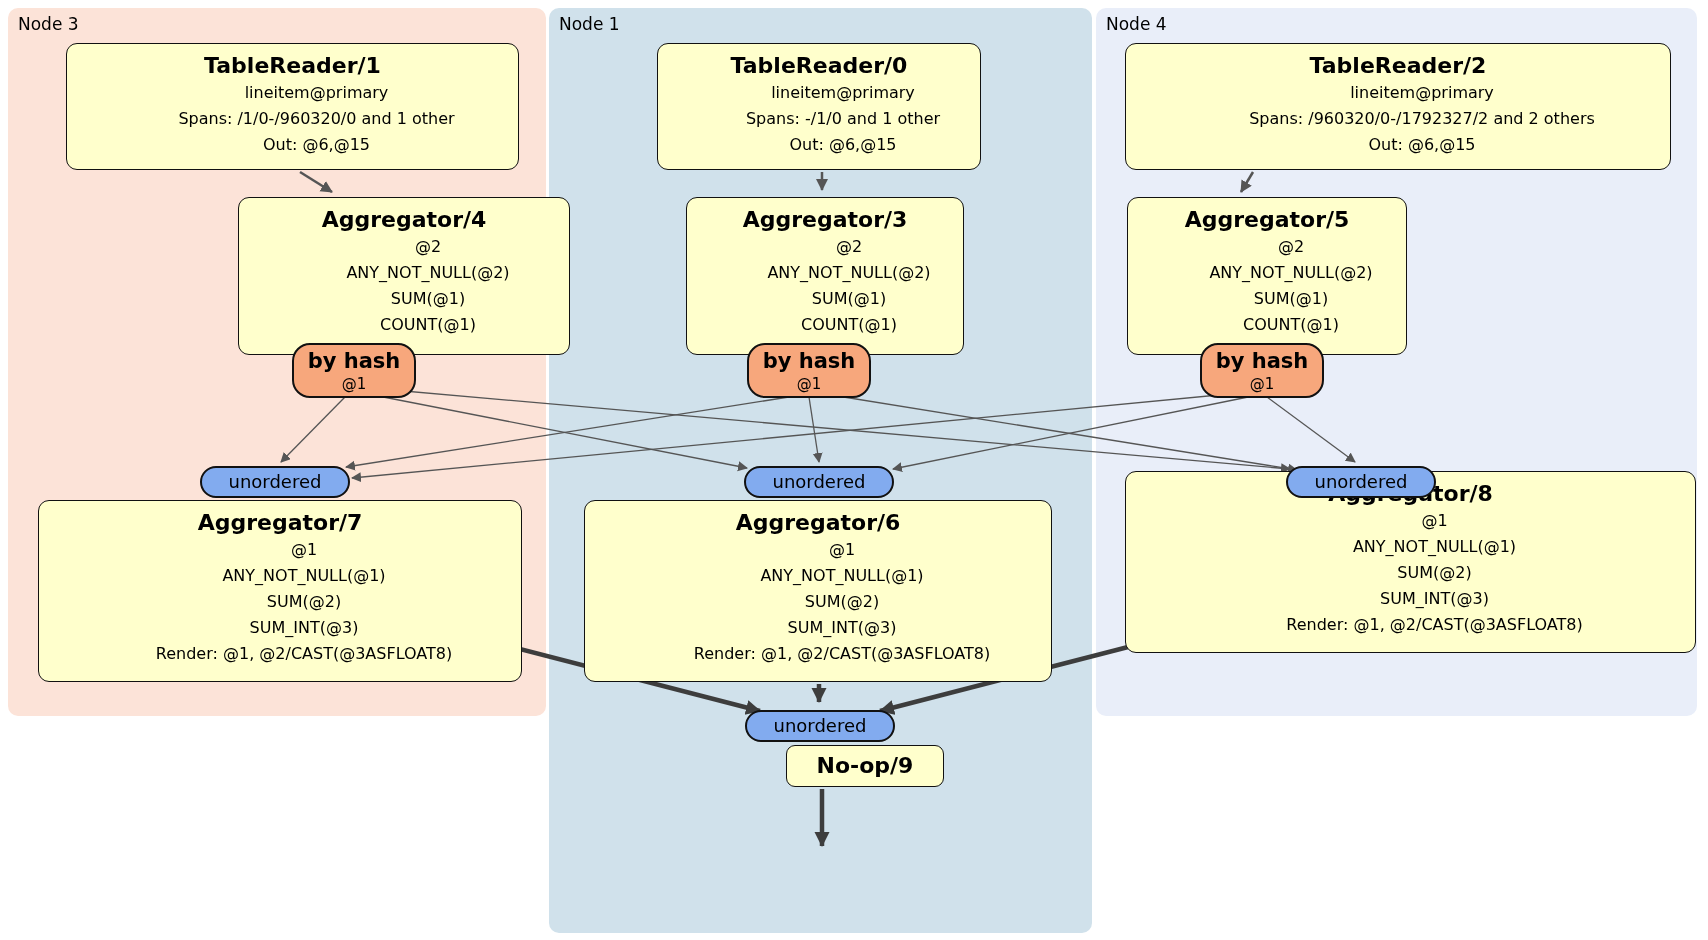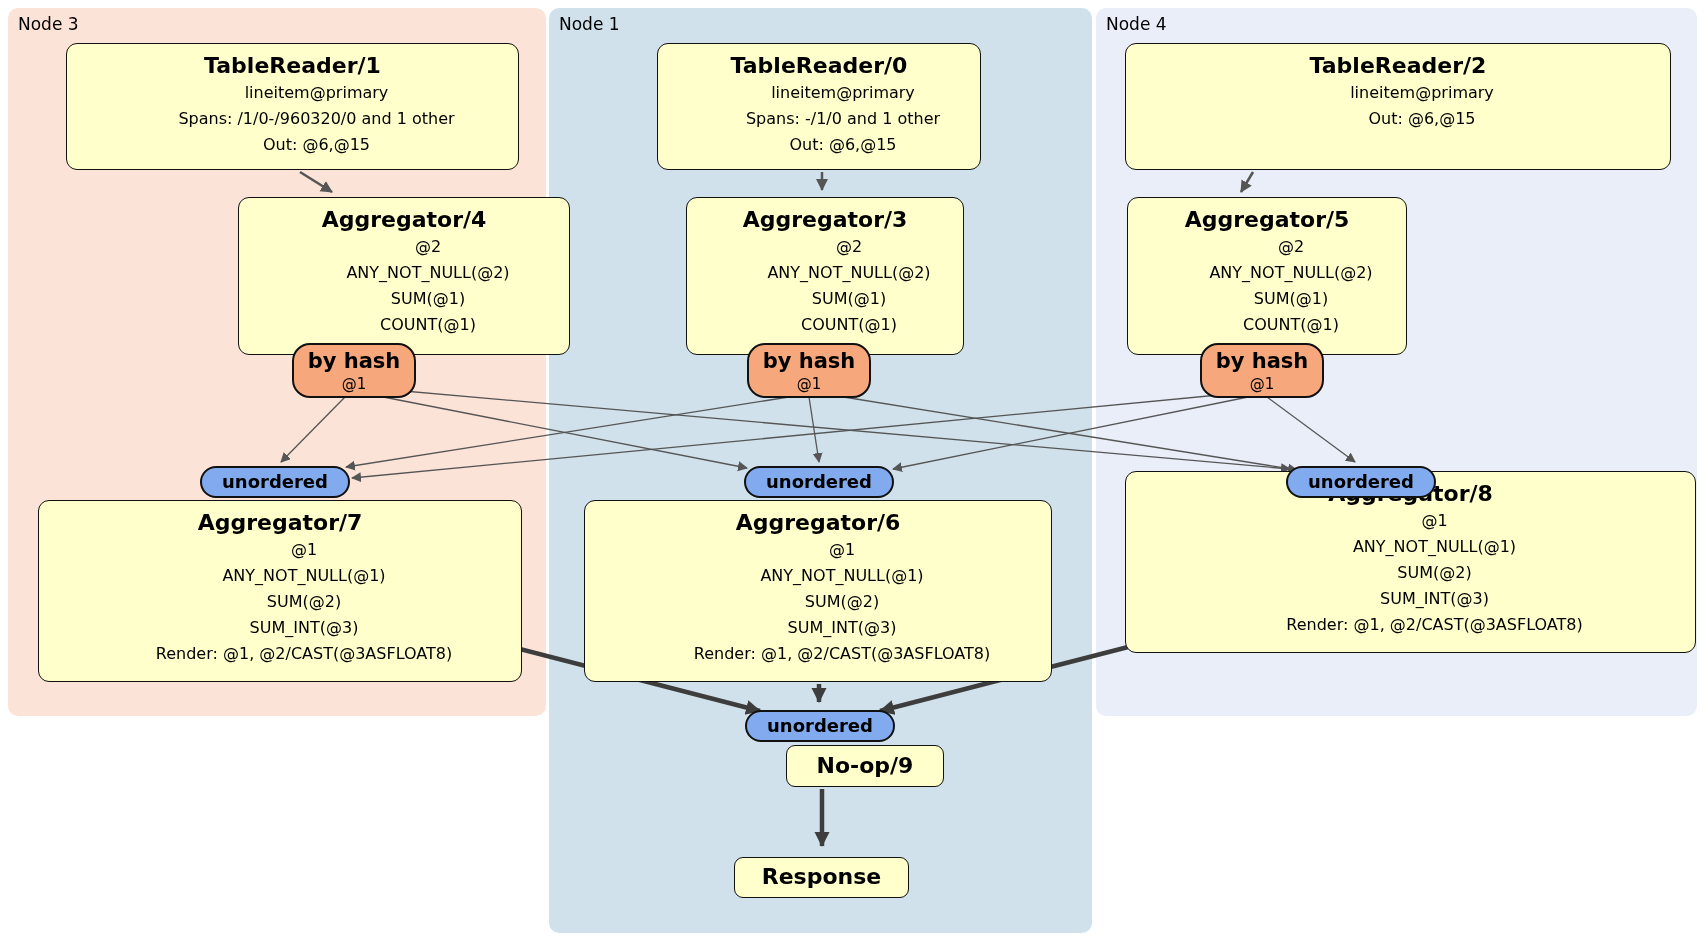--- a/index.html
+++ b/index.html
@@ -36,21 +36,21 @@
     text-align:center;padding-top:3px;
   }
   .hash-badge .hb-label{font-size:21px;font-weight:700;line-height:26px;}
   .hash-badge .hb-key{font-size:15px;line-height:20px;}
   .hash1{left:292px;top:343px;}
   .hash2{left:747px;top:343px;}
   .hash3{left:1200px;top:343px;}
   .pill{
     position:absolute;z-index:3;width:150px;height:32px;box-sizing:border-box;
     background:var(--stream-badge-fill,#82abef);border:2px solid #111;border-radius:16px;
-    text-align:center;font-size:18px;font-weight:700;line-height:28px;
+    text-align:center;font-size:18px;font-weight:400;line-height:28px;
   }
   .pill1{left:200px;top:466px;}
   .pill2{left:744px;top:466px;}
   .pill3{left:1286px;top:466px;}
   .pill-final{left:745px;top:710px;}
   .noop{
     left:743px;top:745px;width:158px;height:42px;border-radius:9px;padding-top:0;margin-left:43px;
   }
   .noop .box-title{line-height:40px;font-size:22px;}
   .response{
@@ -162,20 +162,21 @@
     <div class="box-line">@1</div>
     <div class="box-line">ANY_NOT_NULL(@1)</div>
     <div class="box-line">SUM(@2)</div>
     <div class="box-line">SUM_INT(@3)</div>
     <div class="box-line">Render: @1, @2/CAST(@3ASFLOAT8)</div>
   </div>
 
   <div class="box tr2">
     <div class="box-title">TableReader/2</div>
     <div class="box-line">lineitem@primary</div>
+    <div class="box-line">Spans: /960320/0-/1792327/2 and 2 others</div>
     <div class="box-line">Out: @6,@15</div>
   </div>
   <div class="box agg5">
     <div class="box-title">Aggregator/5</div>
     <div class="box-line">@2</div>
     <div class="box-line">ANY_NOT_NULL(@2)</div>
     <div class="box-line">SUM(@1)</div>
     <div class="box-line">COUNT(@1)</div>
   </div>
   <div class="hash-badge hash3">
@@ -189,17 +190,14 @@
     <div class="box-line">ANY_NOT_NULL(@1)</div>
     <div class="box-line">SUM(@2)</div>
     <div class="box-line">SUM_INT(@3)</div>
     <div class="box-line">Render: @1, @2/CAST(@3ASFLOAT8)</div>
   </div>
 
   <div class="pill pill-final">unordered</div>
   <div class="box noop">
     <div class="box-title">No-op/9</div>
   </div>
-  <div class="box response">
-    <div class="box-title">Response</div>
-  </div>
 
 </div>
 
 </body></html>

